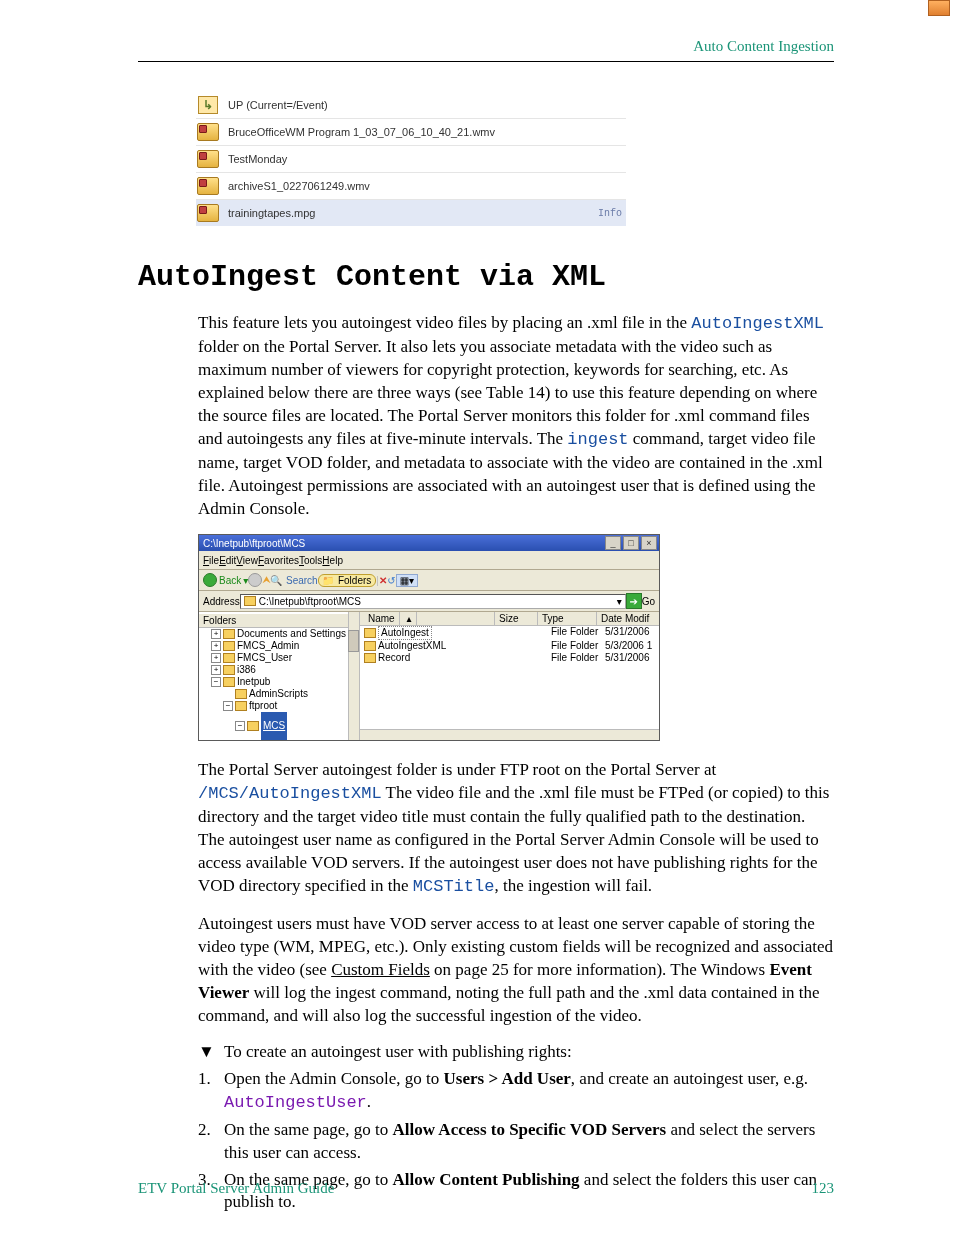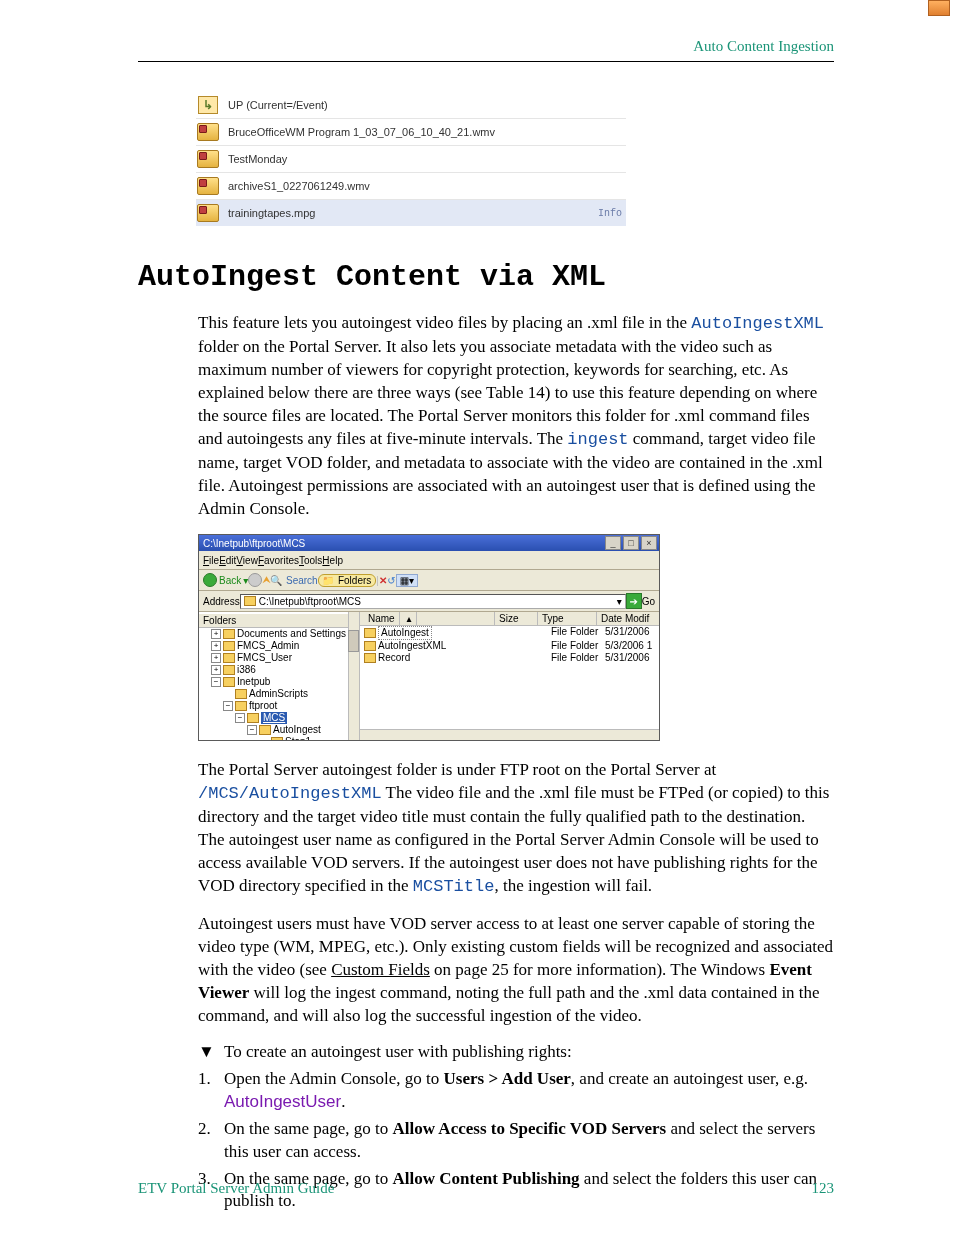--- a/index.html
+++ b/index.html
@@ -89,21 +89,21 @@
     font-size: 30px;
     margin: 0 0 18px 0;
   }
   p.body {
     font-size: 17px;
     line-height: 1.35;
     margin: 0 0 14px 0;
     padding-left: 60px;
   }
   .code  { font-family: "Courier New", monospace; color: #1a4fa0; }
-  .codep { font-family: Liberation Sans, sans-serif; color: #7a1ab0; text-align: right; }
+  .codep { font-family: Liberation Mono, monospace; color: #7a1ab0; text-align: right; }
   .ui    { font-weight: bold; }
   .link  { text-decoration: underline; }
   
   .explorer {
     margin: 6px 0 18px 60px;
     width: 460px;
     border: 1px solid #5a5a5a;
     font-family: Tahoma, Arial, sans-serif;
     font-size: 10px;
     background: #ece9d8;
@@ -162,21 +162,21 @@
     position:relative;
   }
   .explorer .tree-title{
     background:#ece9d8;border-bottom:1px solid #bbb;
     padding:1px 4px;font-size:10px;display:flex;
   }
   .explorer .tree-title .x{margin-left:auto;}
   .explorer .tree ul{list-style:none;margin:0;padding:0 0 0 12px;}
   .explorer .tree li{white-space:nowrap;line-height:12px;display:flex;align-items:center;gap:2px;}
   .explorer .tree li .pm{width:8px;height:8px;border:1px solid #888;font-size:8px;line-height:7px;text-align:center;background:#fff;}
-  .explorer .tree .sel{background:#2a5ab0;color:#fff;padding:0 2px;text-decoration:underline;}
+  .explorer .tree .sel{background:#2a5ab0;color:#fff;padding:8px 2px;text-decoration:underline;}
   .explorer .scroll-track{position:absolute;right:0;top:0;bottom:0;width:10px;background:#ece9d8;border-left:1px solid #bbb;}
   .explorer .scroll-thumb{position:absolute;right:0;width:9px;height:20px;top:18px;background:#cfcabb;border:1px solid #999;}
   .explorer .filepane{flex:1;position:relative;}
   .explorer .cols{display:flex;border-bottom:1px solid #bbb;background:#ece9d8;font-size:10px;}
   .explorer .cols span{padding:1px 4px;border-right:1px solid #bbb;}
   .explorer .cols .c-name{flex:1;}
   .explorer .cols .c-size{width:34px;}
   .explorer .cols .c-type{width:50px;}
   .explorer .cols .c-date{width:54px;border-right:none;}
   .explorer .frow{display:flex;font-size:10px;padding:0 0 0 4px;line-height:12px;}

